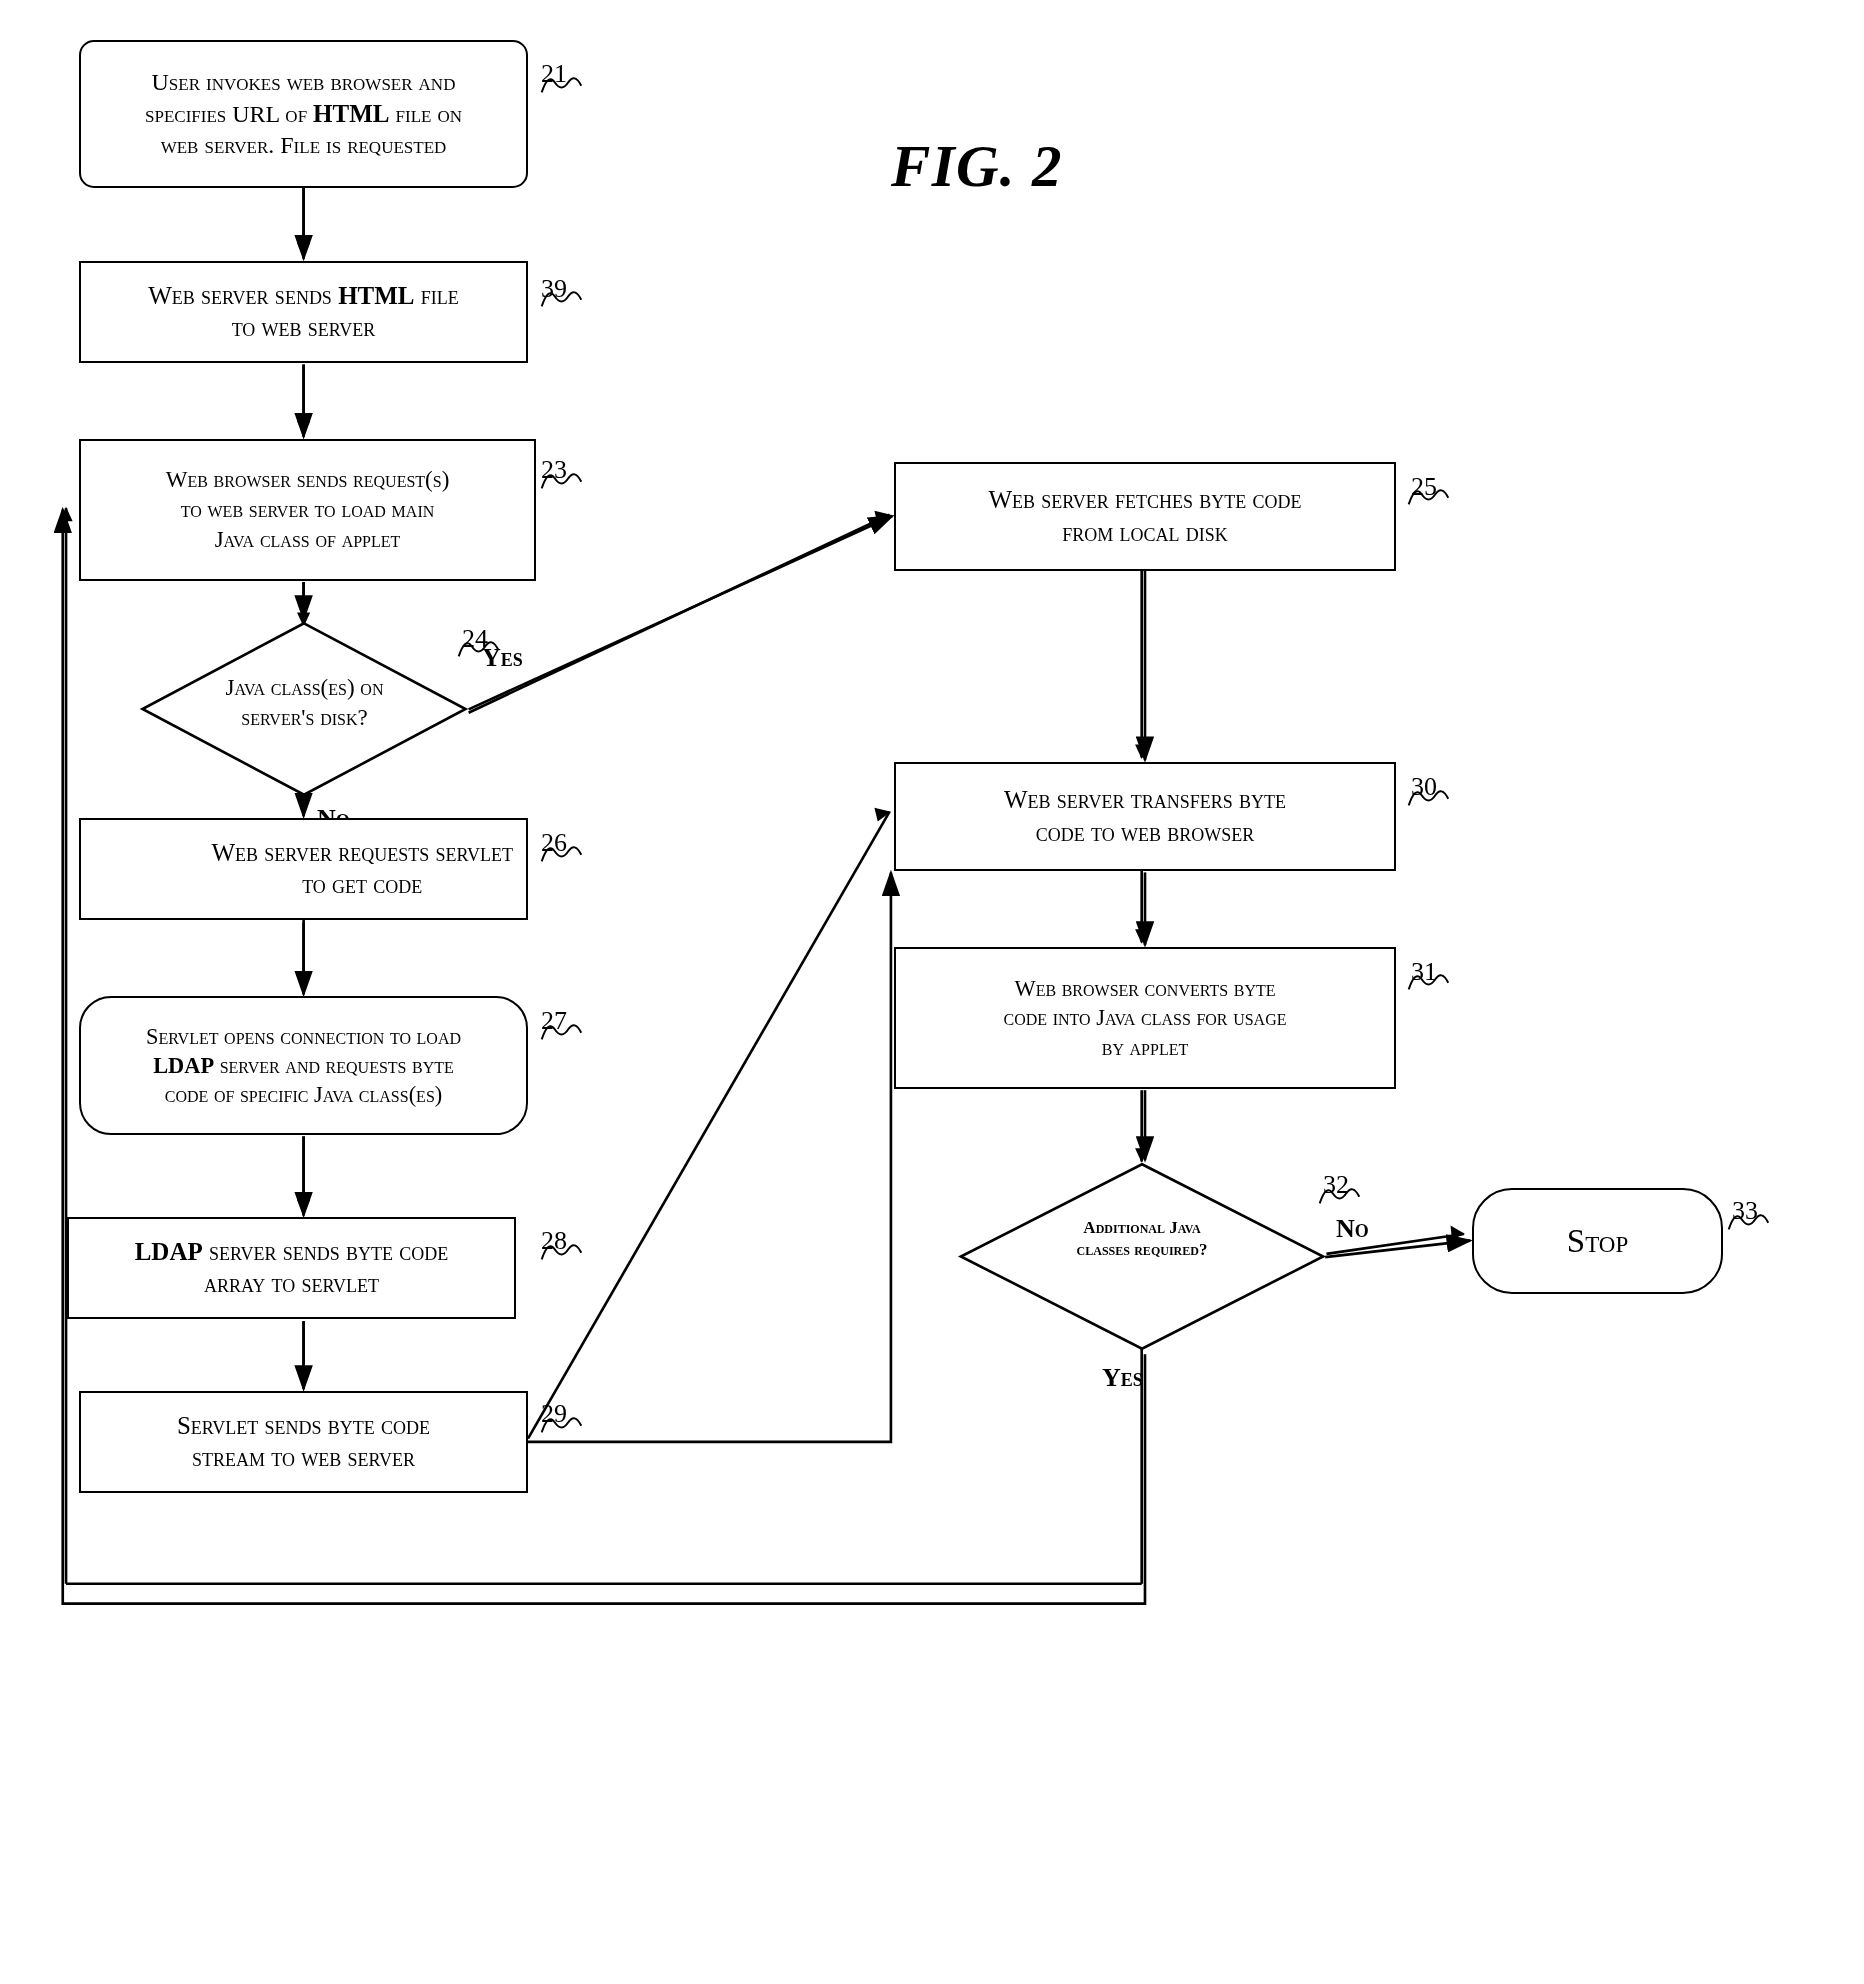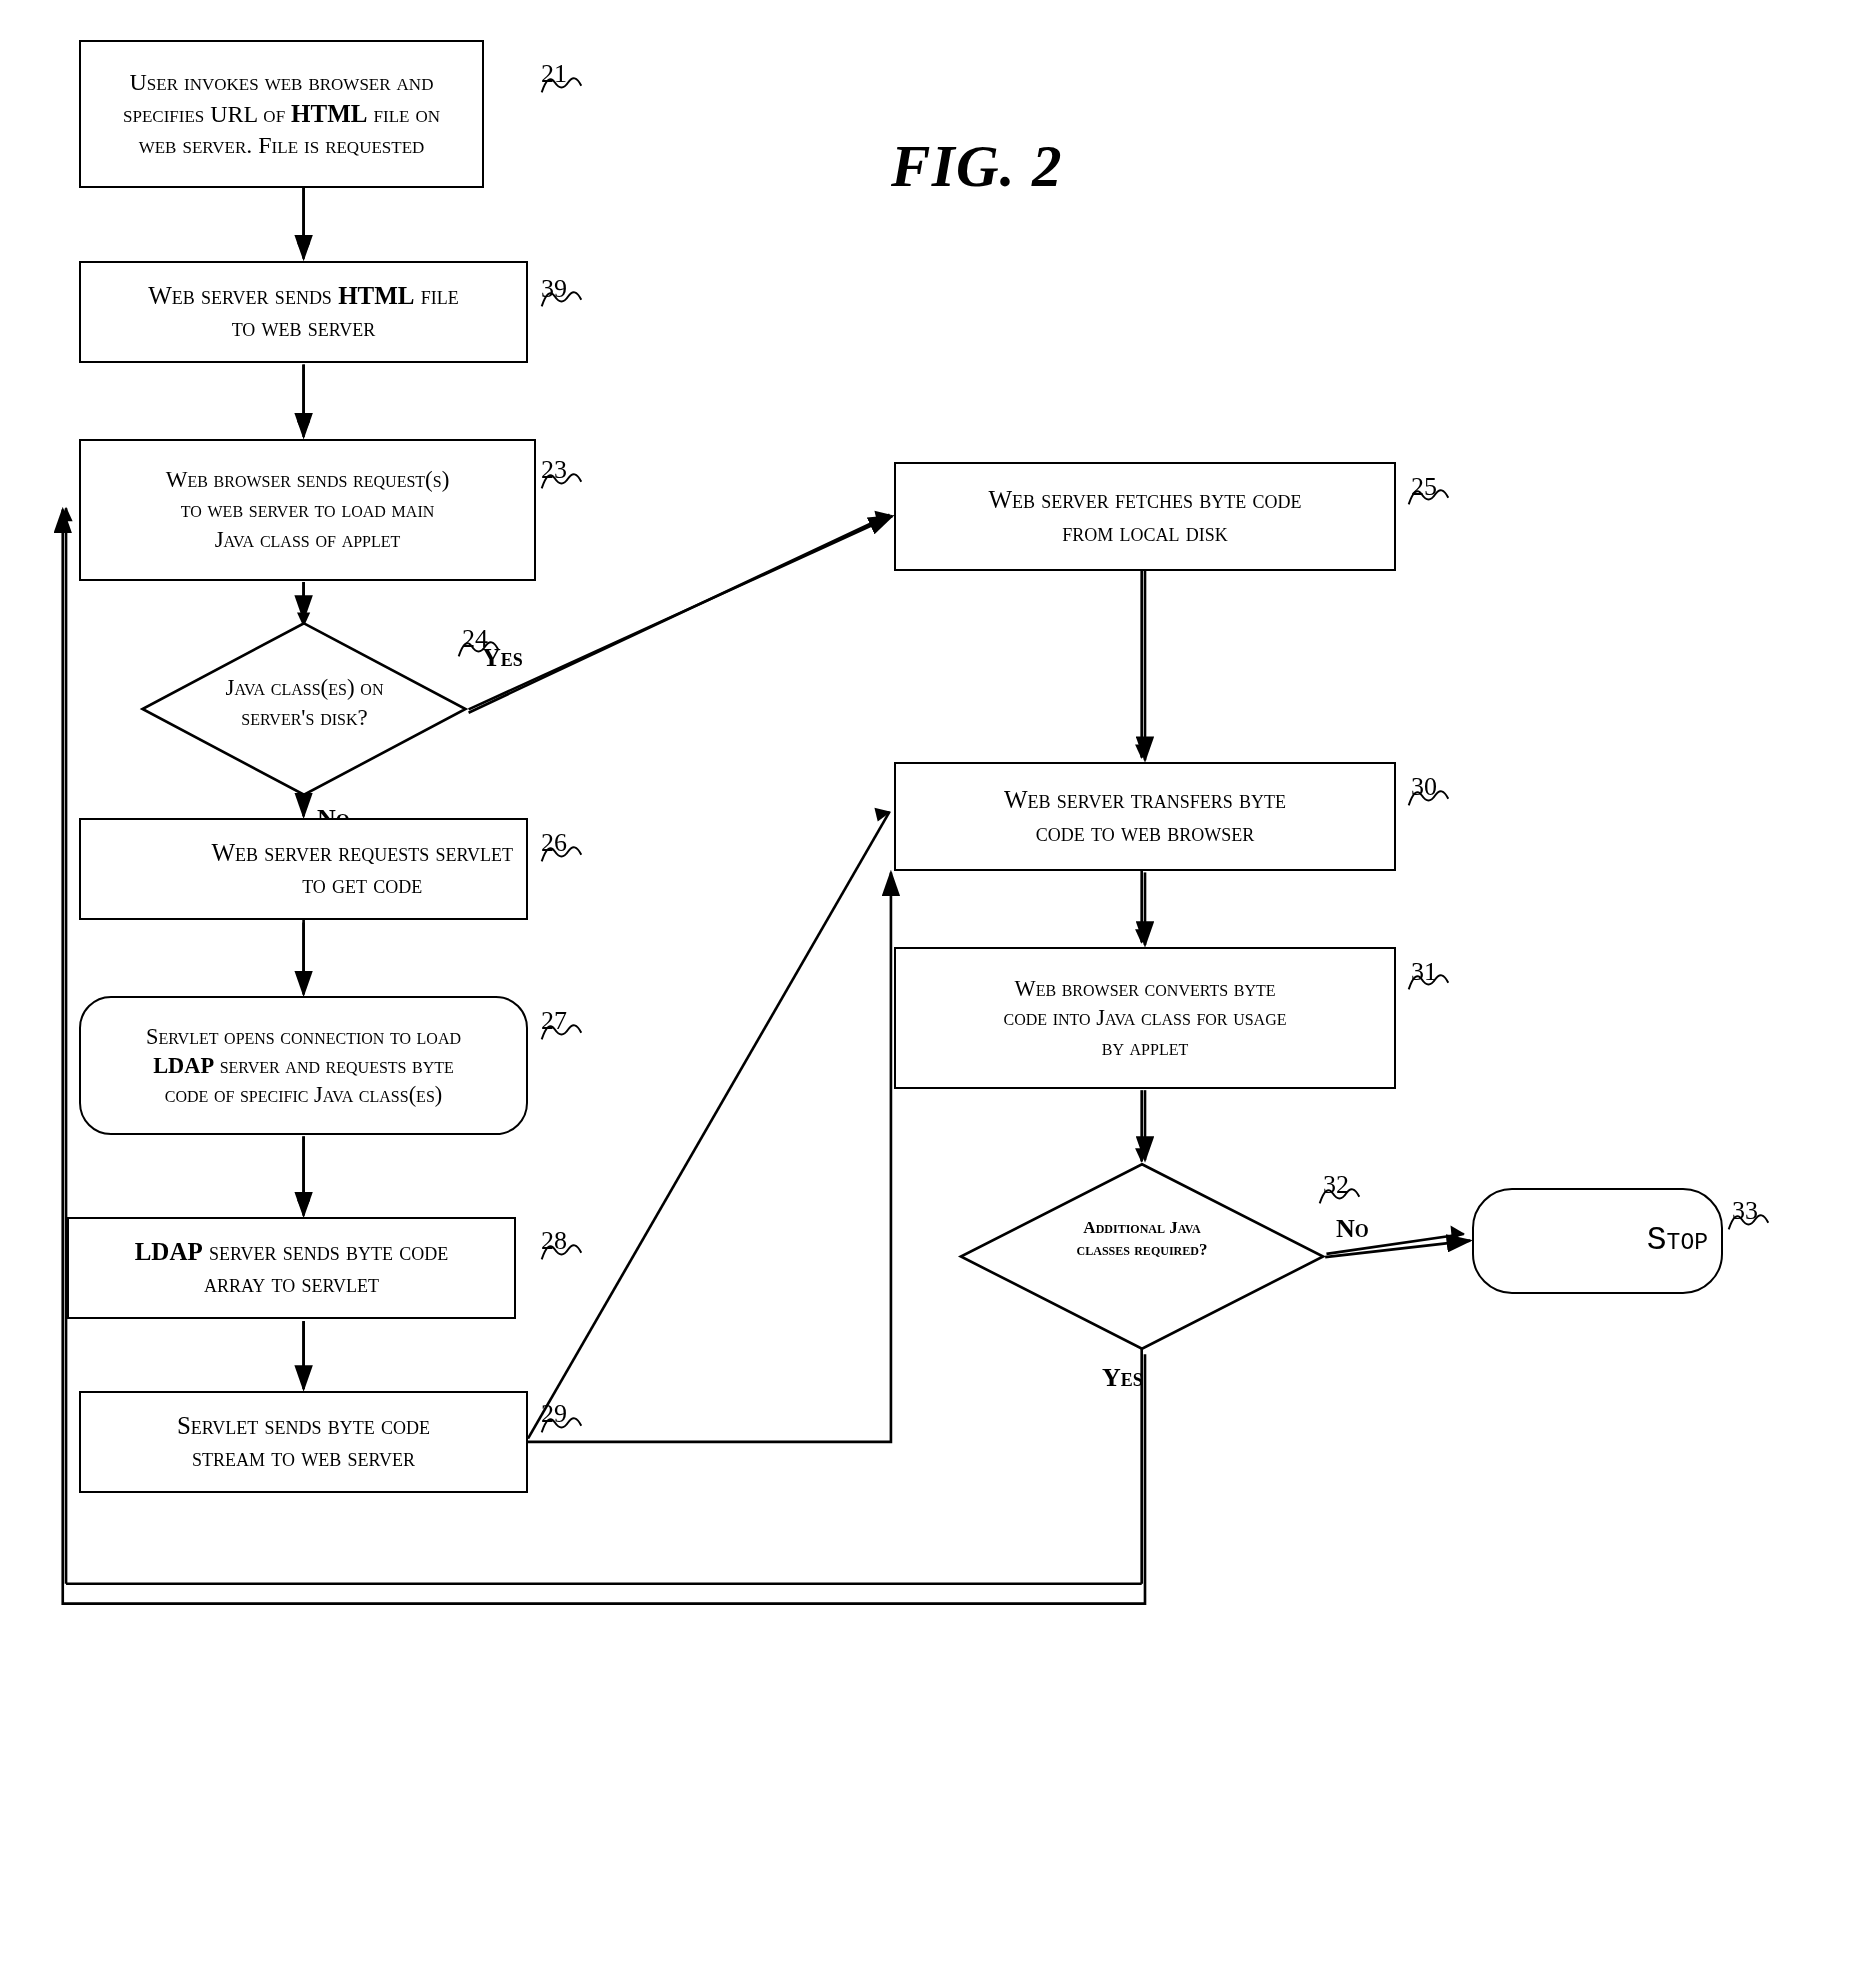--- a/index.html
+++ b/index.html
@@ -44,28 +44,27 @@
       line-height: 1.3;
       padding: 10px 13px;
     }
 
     .box-rounded {
       position: absolute;
       border: 2.6px solid #000;
       background: #fff;
       display: flex;
       align-items: center;
-      justify-content: flex-end;
+      justify-content: center;
       text-align: center;
       font-size: 25px;
       font-variant: small-caps;
       line-height: 1.3;
       padding: 10px 13px;
       border-radius: 40px;
-      font-family: Liberation Mono, monospace;
     }
 
     
     .diamond-container {
       position: absolute;
     }
 
     
     .ref-num {
       position: absolute;
@@ -138,21 +137,21 @@
     <line x1="2010" y1="1900" x2="2218" y2="1870" stroke="#000" stroke-width="4"></line>
     <polygon points="2220,1870 2198,1857 2200,1878" fill="#000"></polygon>
 
     <line x1="1730" y1="2042" x2="1730" y2="2400" stroke="#000" stroke-width="4"></line>
     <line x1="1730" y1="2400" x2="100" y2="2400" stroke="#000" stroke-width="4"></line>
     <line x1="100" y1="2400" x2="100" y2="770" stroke="#000" stroke-width="4"></line>
     <polygon points="100,768 90,790 110,790" fill="#000"></polygon>
 
   </svg>
 
-  <div class="box" style="left:79px; top:40px; width:405px; height:148px; font-size:24px;">
+  <div class="box" style="left:79px; top:40px; width:449px; height:148px; font-size:24px;border-radius:15px;">
     <span>User invokes web browser and<br>specifies URL of <span style="font-variant:normal; font-weight:bold; text-transform:uppercase; font-size:25px;">HTML</span> file on<br>web server. File is requested</span>
   </div>
 
   <div class="ref-num" style="left:541px; top:59px; font-size:26px;">21</div>
   <svg style="position:absolute; left:535px; top:66px;" width="53" height="33" viewBox="0 0 80 50">
     <path d="M10,40 Q20,10 30,25 Q40,40 50,25 Q60,10 70,30" stroke="#000" stroke-width="3" fill="none"></path>
   </svg>
 
   <div class="box" style="left:79px; top:261px; width:449px; height:102px;">
     <span>Web server sends <span style="font-variant:normal; font-weight:bold; text-transform:uppercase;">HTML</span> file<br>to web server</span>

